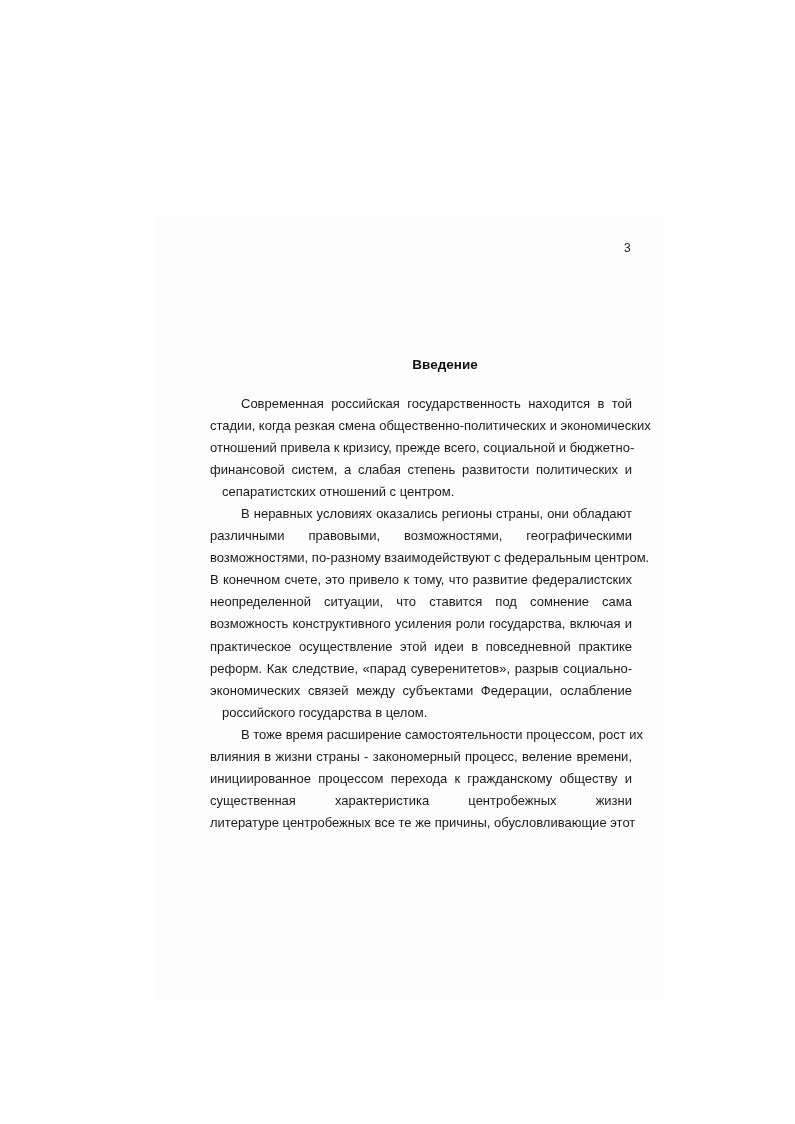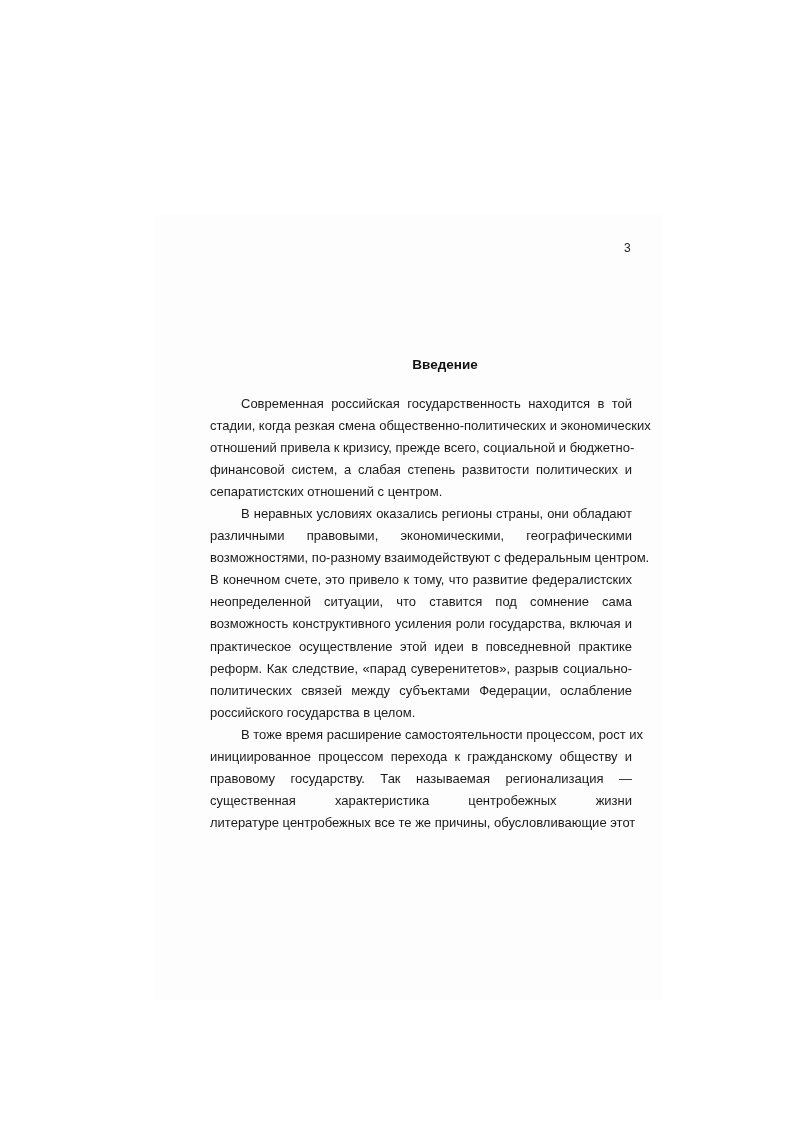--- a/index.html
+++ b/index.html
@@ -18,21 +18,21 @@
     }
     .body-text {
       position: absolute; left: 210px; top: 393px; width: 422px;
       font-family: "Liberation Sans", sans-serif; font-size: 13px; color: #1a1a1a;
       line-height: 22.05px;
     }
     .line {
       display: block; white-space: nowrap; text-align: justify; text-align-last: justify;
       height: 22.05px;
     }
-    .line.last { text-align-last: left; }
+    .line.last { text-align-last: left; margin-left: 12px; }
     .line.indent { padding-left: 31px; }
   </style>
 </head>
 <body>
 
 <div class="scan"></div>
 
 <div class="page-number">3</div>
 
 <div class="heading">Введение</div>
@@ -40,30 +40,30 @@
 <div class="body-text">
   <div>
     <span class="line indent">Современная российская государственность находится в той</span>
     <span class="line">стадии, когда резкая смена общественно-политических и экономических</span>
     <span class="line">отношений привела к кризису, прежде всего, социальной и бюджетно-</span>
     <span class="line">финансовой систем, а слабая степень развитости политических и</span>
     <span class="line last">сепаратистских отношений с центром.</span>
   </div>
   <div>
     <span class="line indent">В неравных условиях оказались регионы страны, они обладают</span>
-    <span class="line">различными правовыми, экономическими, географическими</span>
+    <span class="line">различными правовыми, возможностями, географическими</span>
     <span class="line">возможностями, по-разному взаимодействуют с федеральным центром.</span>
     <span class="line">В конечном счете, это привело к тому, что развитие федералистских</span>
     <span class="line">неопределенной ситуации, что  ставится под сомнение сама</span>
     <span class="line">возможность конструктивного усиления роли государства, включая и</span>
     <span class="line">практическое осуществление этой идеи в повседневной практике</span>
     <span class="line">реформ. Как следствие, «парад суверенитетов», разрыв социально-</span>
-    <span class="line">политических связей между субъектами Федерации, ослабление</span>
+    <span class="line">экономических связей между субъектами Федерации, ослабление</span>
     <span class="line last">российского государства в целом.</span>
   </div>
   <div>
     <span class="line indent">В тоже время расширение самостоятельности процессом, рост их</span>
+    <span class="line">влияния в жизни страны - закономерный процесс, веление времени,</span>
     <span class="line">инициированное процессом перехода  к гражданскому обществу и</span>
-    <span class="line">правовому государству. Так называемая регионализация —</span>
     <span class="line">существенная характеристика центробежных жизни</span>
     <span class="line">литературе центробежных все те же причины, обусловливающие этот</span>
   </div>
 </div>
 
 </body></html>

